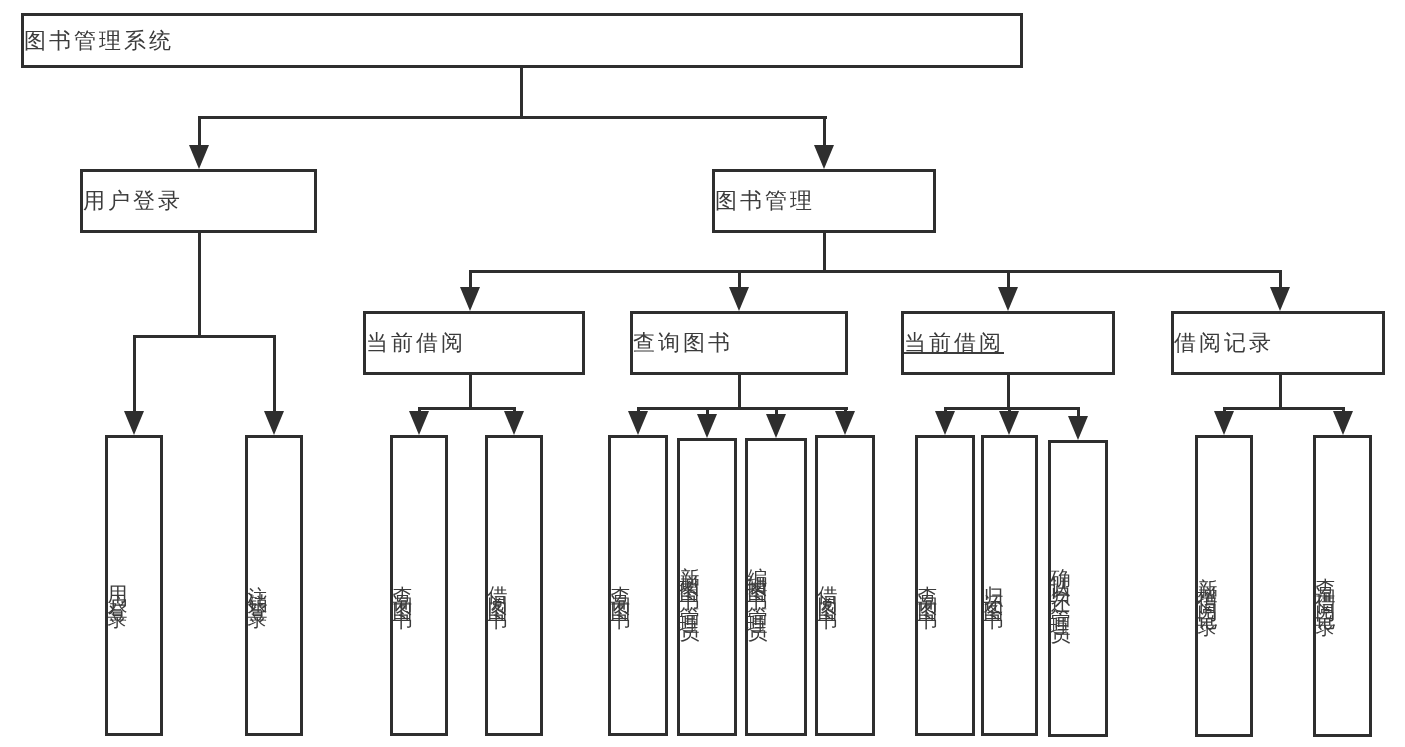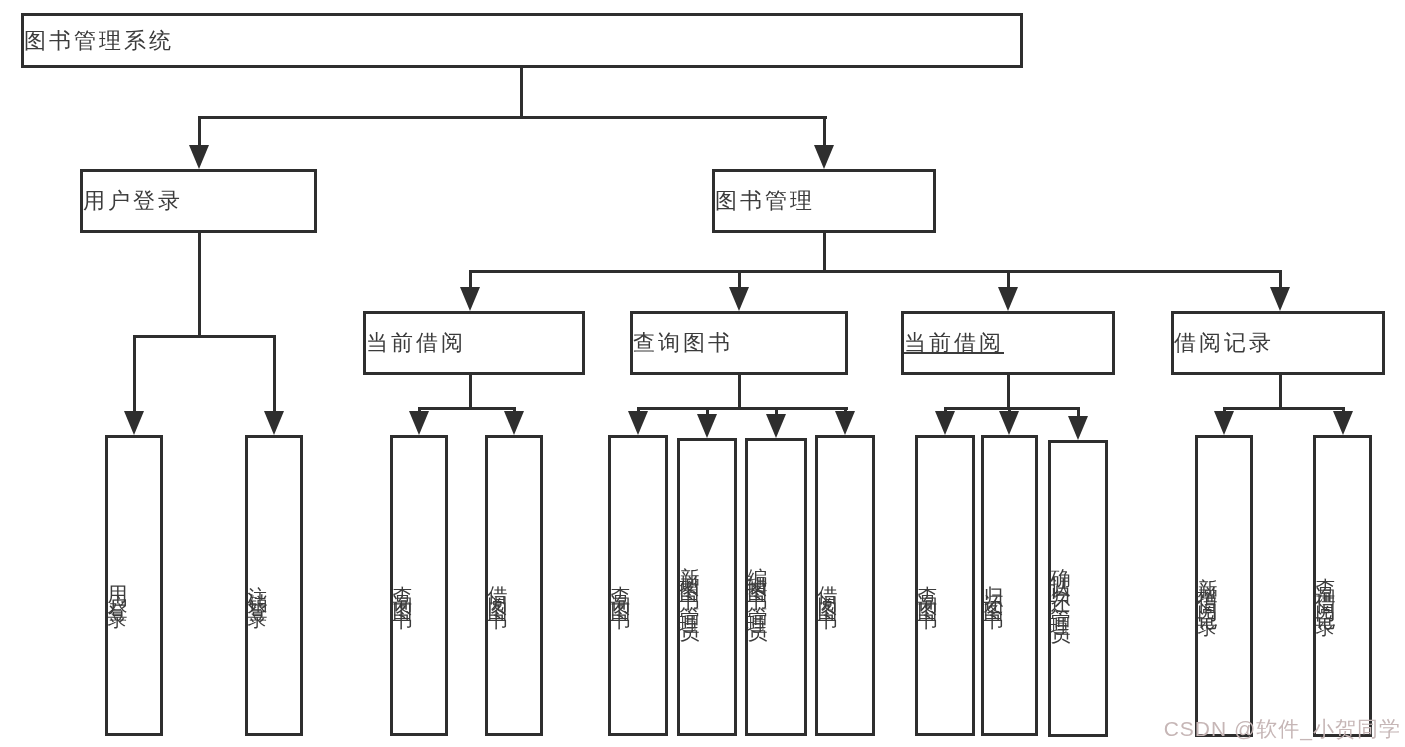--- a/index.html
+++ b/index.html
@@ -62,21 +62,20 @@
     letter-spacing: 1px;
     color: #c6b6b6;
     z-index: 5;
     white-space: nowrap;
   }
 </style>
 </head>
 <body>
 
 <div class="canvas">
-  <div class="watermark">CSDN @软件_小贺同学</div>
 <div class="line" style="left: 520px; top: 68px; width: 3px; height: 50px; background: rgb(46, 46, 46);"></div>
     <div class="line" style="left: 198px; top: 116px; width: 629px; height: 3px; background: rgb(46, 46, 46);"></div>
     <div class="line" style="left: 823px; top: 233px; width: 3px; height: 40px; background: rgb(46, 46, 46);"></div>
     <div class="line" style="left: 469px; top: 270px; width: 813px; height: 3px; background: rgb(46, 46, 46);"></div>
     <div class="line" style="left: 198px; top: 233px; width: 3px; height: 104px; background: rgb(46, 46, 46);"></div>
     <div class="line" style="left: 133px; top: 335px; width: 143px; height: 3px; background: rgb(46, 46, 46);"></div>
     <div class="line" style="left: 469px; top: 375px; width: 3px; height: 35px; background: rgb(46, 46, 46);"></div>
     <div class="line" style="left: 418px; top: 407px; width: 98px; height: 3px; background: rgb(46, 46, 46);"></div>
     <div class="line" style="left: 738px; top: 375px; width: 3px; height: 35px; background: rgb(46, 46, 46);"></div>
     <div class="line" style="left: 637px; top: 407px; width: 211px; height: 3px; background: rgb(46, 46, 46);"></div>

